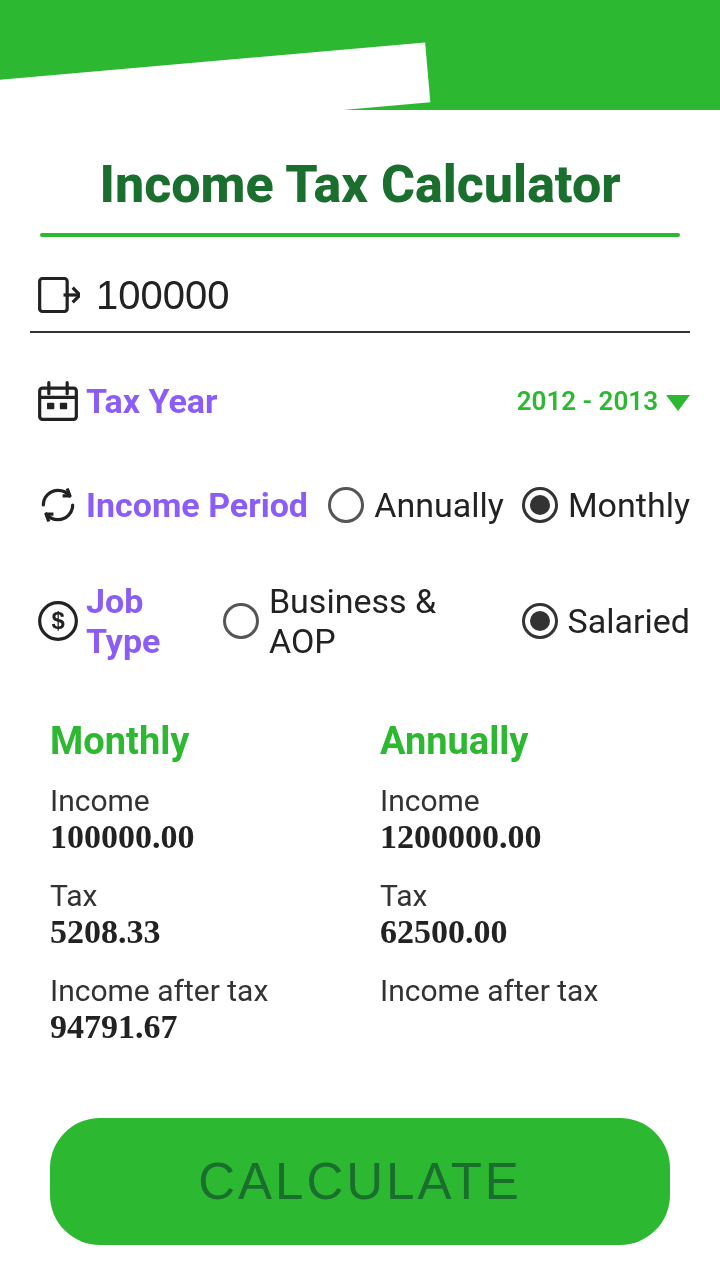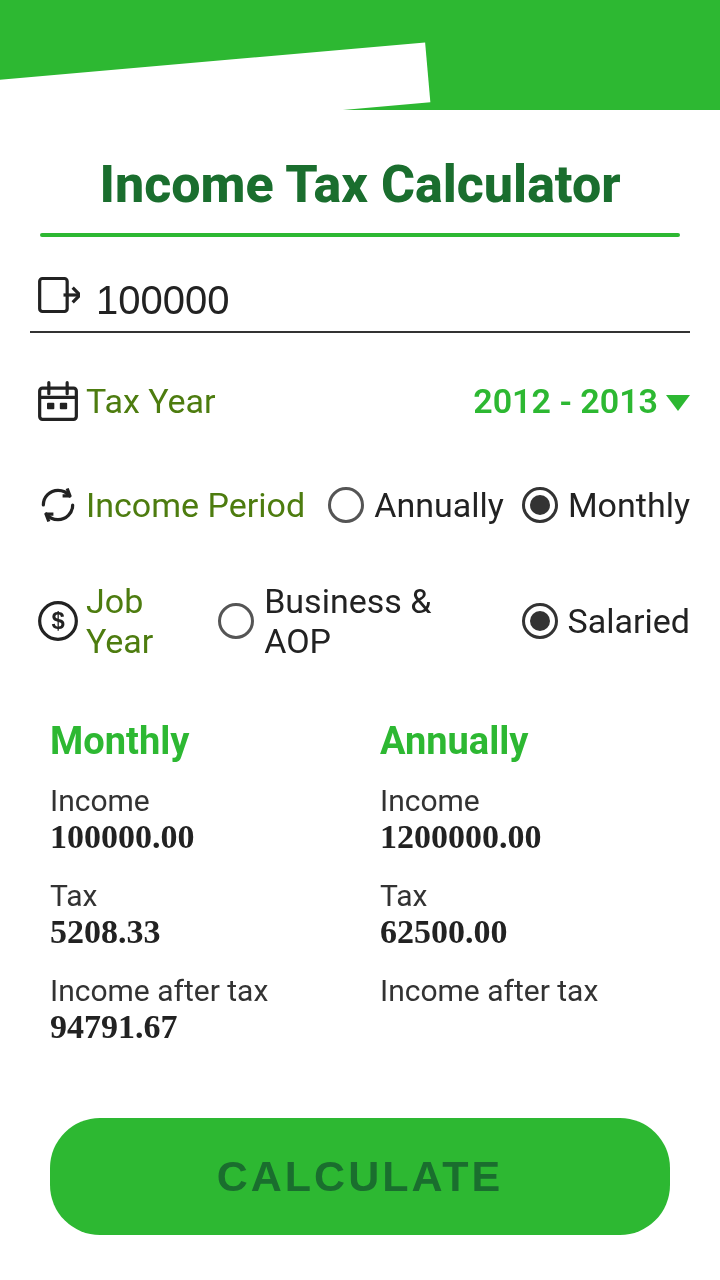--- a/index.html
+++ b/index.html
@@ -52,21 +52,21 @@
       margin: 10px 40px 30px 40px;
       border-radius: 2px;
     }
 
     .form-section {
       padding: 0 30px;
     }
 
     .input-row {
       display: flex;
-      align-items: flex-end;
+      align-items: center;
       margin-bottom: 30px;
       border-bottom: 2px solid #333;
       padding-bottom: 8px;
     }
 
     .input-icon {
       width: 56px;
       height: 56px;
       display: flex;
       align-items: center;
@@ -95,40 +95,40 @@
       width: 56px;
       height: 56px;
       display: flex;
       align-items: center;
       justify-content: center;
       flex-shrink: 0;
     }
 
     .field-label {
       font-size: 34px;
-      color: #4d7c0f;
-      font-weight: 400;
+      color: #8b5cf6;
+      font-weight: 700;
     }
 
     .field-controls {
       display: flex;
       align-items: center;
       margin-left: auto;
       gap: 12px;
     }
 
     .tax-year-select {
       display: flex;
       align-items: center;
       gap: 8px;
       cursor: pointer;
     }
 
     .tax-year-value {
-      font-size: 34px;
+      font-size: 26px;
       font-weight: 600;
       color: #2db832;
     }
 
     .chevron-down {
       width: 0;
       height: 0;
       border-left: 12px solid transparent;
       border-right: 12px solid transparent;
       border-top: 16px solid #2db832;
@@ -214,22 +214,22 @@
     .calculate-btn-wrapper {
       padding: 20px 50px 40px 50px;
     }
 
     .calculate-btn {
       width: 100%;
       padding: 34px 0;
       background: #2db832;
       border: none;
       border-radius: 50px;
-      font-size: 43px;
-      font-weight: 700;
+      font-size: 51px;
+      font-weight: 400;
       color: #1a6e2e;
       letter-spacing: 3px;
       cursor: pointer;
       text-transform: uppercase;
     }
 
     
     .icon-svg {
       width: 44px;
       height: 44px;
@@ -301,21 +301,21 @@
     </div>
   </div>
 
   <div class="field-row">
     <div class="field-icon">
       <svg class="icon-svg" viewBox="0 0 48 48" fill="none" xmlns="http://www.w3.org/2000/svg">
         <circle cx="24" cy="24" r="20" stroke="#222" stroke-width="3.5" fill="none"></circle>
         <text x="17" y="33" font-size="26" font-weight="bold" fill="#222" font-family="Arial">$</text>
       </svg>
     </div>
-    <span class="field-label">Job Year</span>
+    <span class="field-label">Job Type</span>
     <div class="field-controls radio-group">
 
       <div class="radio-option">
         <div class="radio-circle"></div>
         <span class="radio-label">Business &amp; AOP</span>
       </div>
 
       <div class="radio-option">
         <div class="radio-circle selected"></div>
         <span class="radio-label">Salaried</span>

